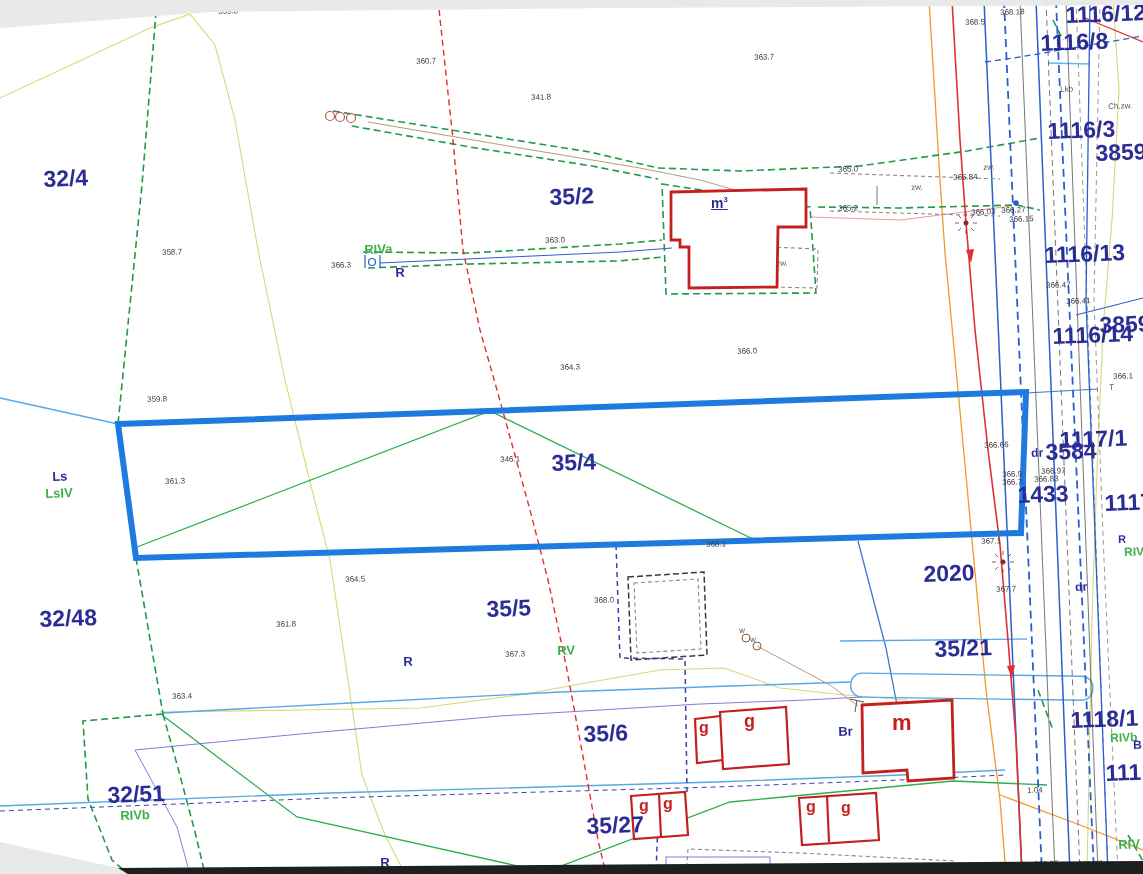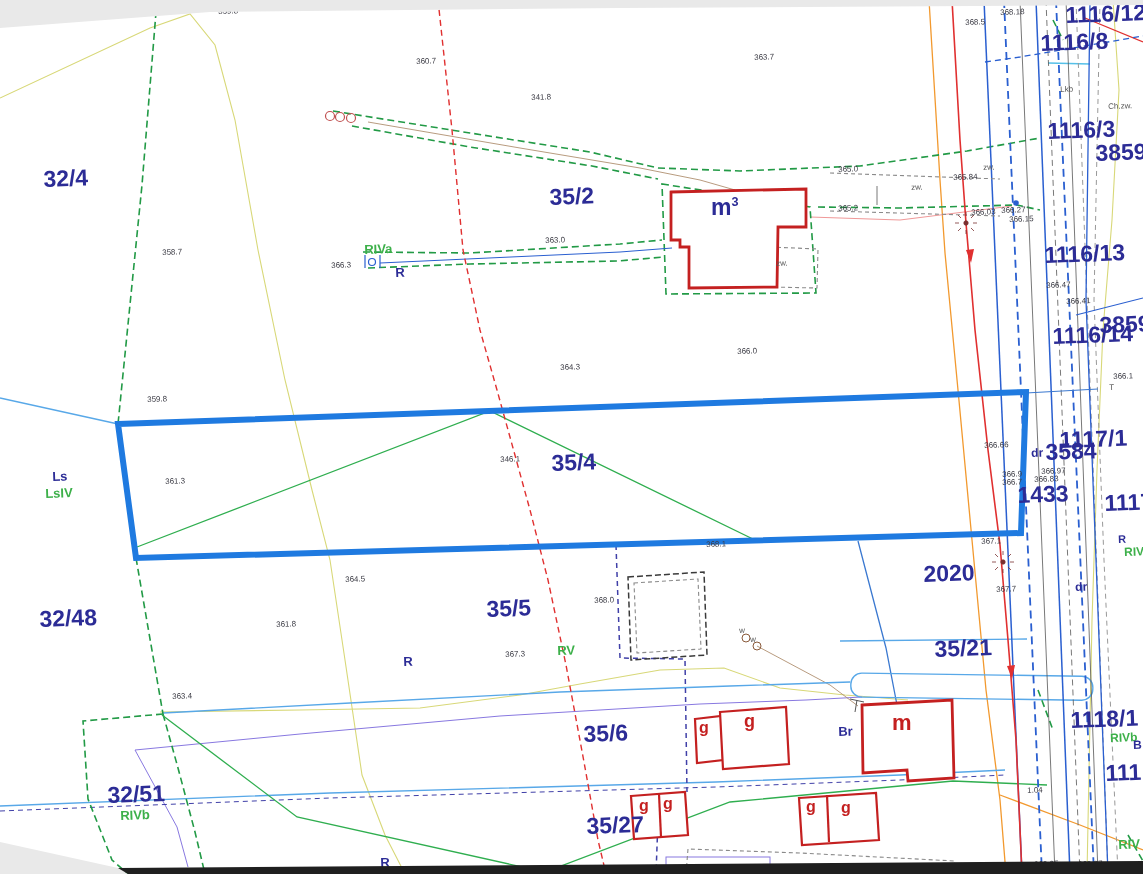--- a/index.html
+++ b/index.html
@@ -261,21 +261,21 @@
       <span class="lbl elev" style="left: 1002px; top: 471px;">366.9</span>
       <span class="lbl elev" style="left: 1002px; top: 479px;">366.7</span>
       <span class="lbl elev" style="left: 1041px; top: 468px;">366.97</span>
       <span class="lbl elev" style="left: 1034px; top: 476px;">366.83</span>
       <span class="lbl elev" style="left: 1046px; top: 282px;">366.47</span>
       <span class="lbl elev" style="left: 1066px; top: 298px;">366.41</span>
       <span class="lbl elev" style="left: 1113px; top: 373px;">366.1</span>
       <span class="lbl elev" style="left: 1034px; top: 861px;">368.05</span>
       <span class="lbl elev" style="left: 1078px; top: 861px;">368.27</span>
       <span class="lbl elev" style="left: 1027px; top: 787px;">1.04</span>
-      <span class="lbl bld-navy" style="left: 711px; top: 196px; font-size: 23px;">m<sup>3</sup></span>
+      <span class="lbl bld-navy" style="left: 711px; top: 196px; font-size: 14px; text-decoration: underline;">m<sup>3</sup></span>
       <span class="lbl bld-red" style="left: 892px; top: 712px; font-size: 22px;">m</span>
       <span class="lbl bld-red" style="left: 699px; top: 720px; font-size: 16px;">g</span>
       <span class="lbl bld-red" style="left: 744px; top: 712px; font-size: 18px;">g</span>
       <span class="lbl bld-red" style="left: 639px; top: 798px; font-size: 16px;">g</span>
       <span class="lbl bld-red" style="left: 663px; top: 796px; font-size: 16px;">g</span>
       <span class="lbl bld-red" style="left: 806px; top: 799px; font-size: 16px;">g</span>
       <span class="lbl bld-red" style="left: 841px; top: 800px; font-size: 16px;">g</span>
       <span class="lbl misc" style="left: 776px; top: 260px;">zw.</span>
       <span class="lbl misc" style="left: 911px; top: 184px;">zw.</span>
       <span class="lbl misc" style="left: 983px; top: 164px;">zw.</span>

